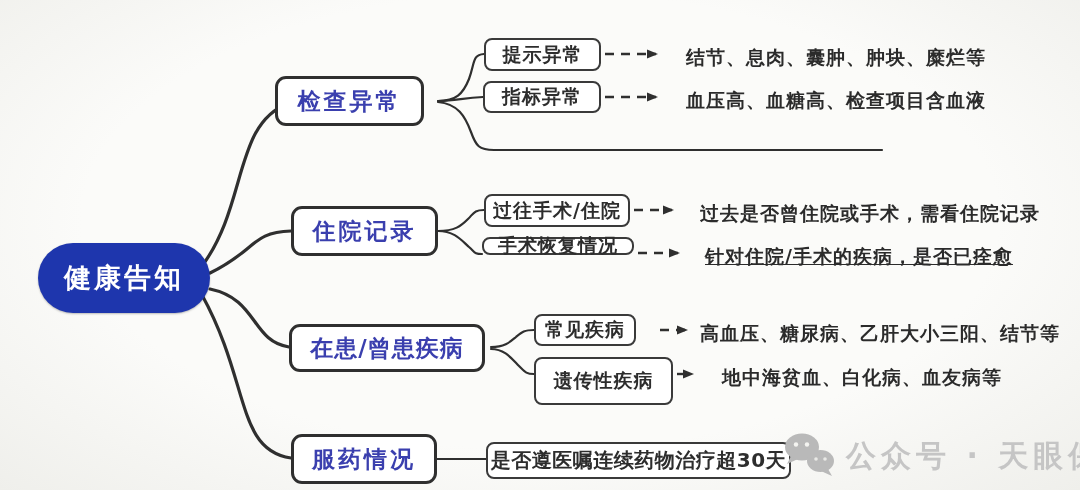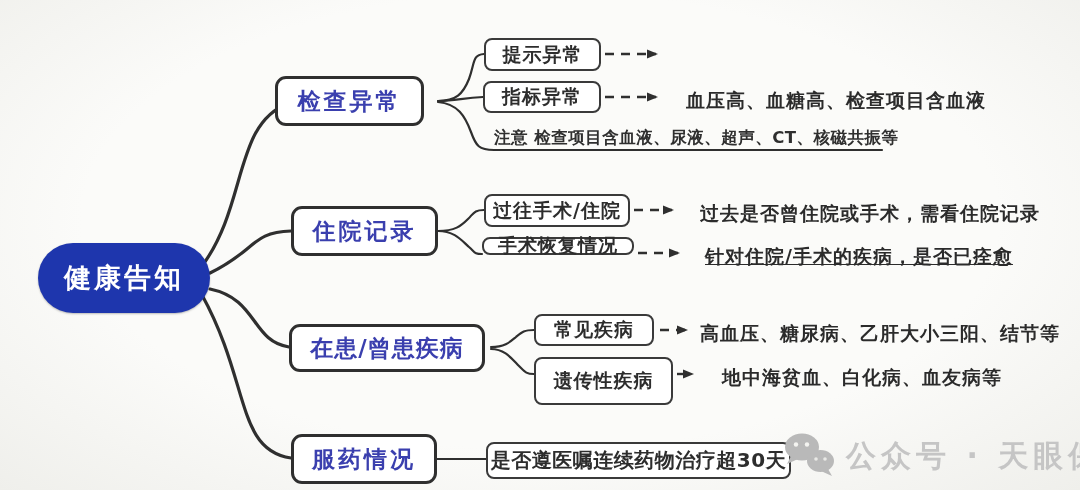--- a/index.html
+++ b/index.html
@@ -93,26 +93,26 @@
 
   <div class="branch-box" style="left:275px; top:76px; width:149px; height:50px;">检查异常</div>
   <div class="branch-box" style="left:291px; top:206px; width:147px; height:50px;">住院记录</div>
   <div class="branch-box" style="left:289px; top:324px; width:196px; height:48px; letter-spacing:1px;">在患/曾患疾病</div>
   <div class="branch-box" style="left:291px; top:434px; width:146px; height:50px;">服药情况</div>
 
   <div class="sub-box" style="left:484px; top:38px; width:117px; height:33px;">提示异常</div>
   <div class="sub-box" style="left:483px; top:81px; width:118px; height:32px;">指标异常</div>
   <div class="sub-box" style="left:484px; top:194px; width:146px; height:33px;">过往手术/住院</div>
   <div class="sub-box" style="left:482px; top:237px; width:152px; height:18px;">手术恢复情况</div>
-  <div class="sub-box" style="left:534px; top:314px; width:120px; height:32px;">常见疾病</div>
+  <div class="sub-box" style="left:534px; top:314px; width:102px; height:32px;">常见疾病</div>
   <div class="sub-box" style="left:534px; top:357px; width:139px; height:48px;">遗传性疾病</div>
   <div class="sub-box" style="left:486px; top:442px; width:305px; height:37px; font-size:20px; letter-spacing:0.5px;">是否遵医嘱连续药物治疗超30天</div>
 
+  <div class="leaf-text" style="left:686px; top:45px;">结节、息肉、囊肿、肿块、糜烂等</div>
   <div class="leaf-text" style="left:686px; top:88px;">血压高、血糖高、检查项目含血液</div>
-  <div class="note-text" style="left:494px; top:127px;">注意  检查项目含血液、尿液、超声、CT、核磁共振等</div>
   <div class="leaf-text" style="left:700px; top:201px;">过去是否曾住院或手术，需看住院记录</div>
   <div class="leaf-text" style="left:705px; top:244px;text-decoration:underline;">针对住院/手术的疾病，是否已痊愈</div>
   <div class="leaf-text" style="left:700px; top:321px;">高血压、糖尿病、乙肝大小三阳、结节等</div>
   <div class="leaf-text" style="left:722px; top:365px;">地中海贫血、白化病、血友病等</div>
 
   <div class="watermark">
     <svg width="54" height="48" viewBox="0 0 54 48">
       <g fill="#b9b9b9">
         <ellipse cx="20" cy="15" rx="17" ry="13.5"></ellipse>
         <path d="M9,24 L5,32 L16,27 Z"></path>

